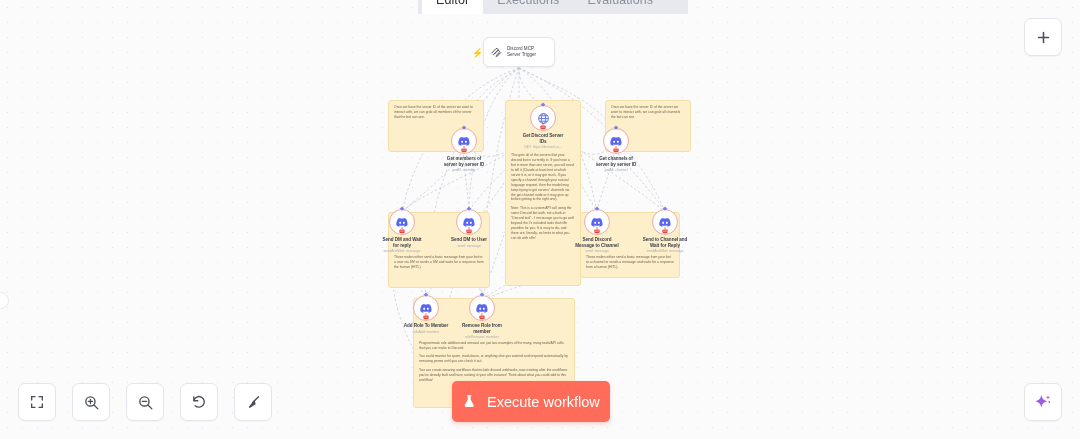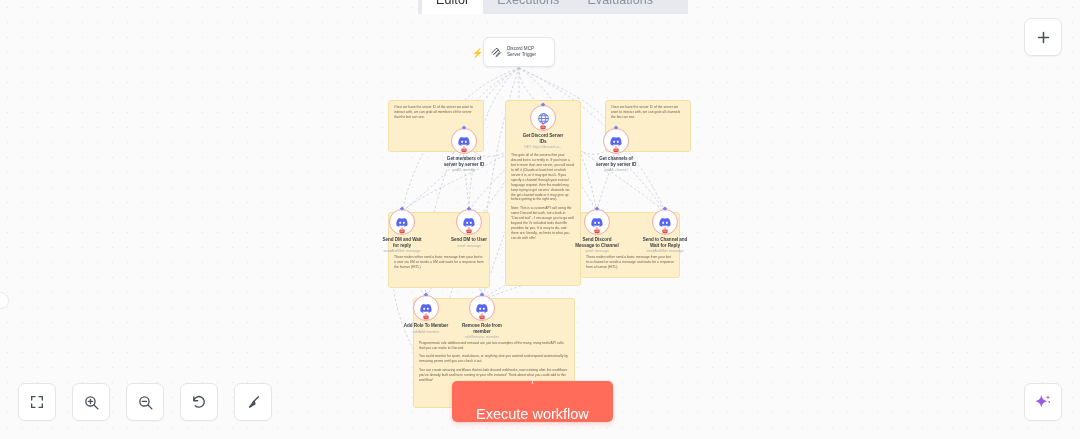--- a/index.html
+++ b/index.html
@@ -96,26 +96,26 @@
     background: #ffffff; border: 1px solid #e3e5ea; border-radius: 7px;
     display: flex; align-items: center; justify-content: center;
     color: #4b4f5a; cursor: pointer;
     box-shadow: 0 1px 1px rgba(0,0,0,.03);
   }
   .toolbar { position: absolute; left: 18px; top: 383px; display: flex; gap: 16px; }
   .toolbar .sq-btn { position: relative; left: auto; top: auto; }
 
   .exec-btn {
     position: absolute; left: 452px; top: 381px;
-    height: 41px; padding: 0 24px;
+    height: 41px; padding: 0 10px;
     background: #ff6d5a; color: #ffffff;
     border: none; border-radius: 5px;
-    display: flex; align-items: center; gap: 22px;
+    display: flex; align-items: center; gap: 10px;
     font-size: 14.5px; font-family: "Liberation Sans", sans-serif;
-    cursor: pointer; box-shadow: 0 2px 5px rgba(255,109,90,.28); flex-direction: column;
+    cursor: pointer; box-shadow: 0 2px 5px rgba(255,109,90,.28);
   }
 
   .left-handle {
     position: absolute; left: -8px; top: 292px;
     width: 17px; height: 17px; border-radius: 50%;
     background: #ffffff; border: 1px solid #e8eaee;
   }
 </style>
 </head>
 <body>

